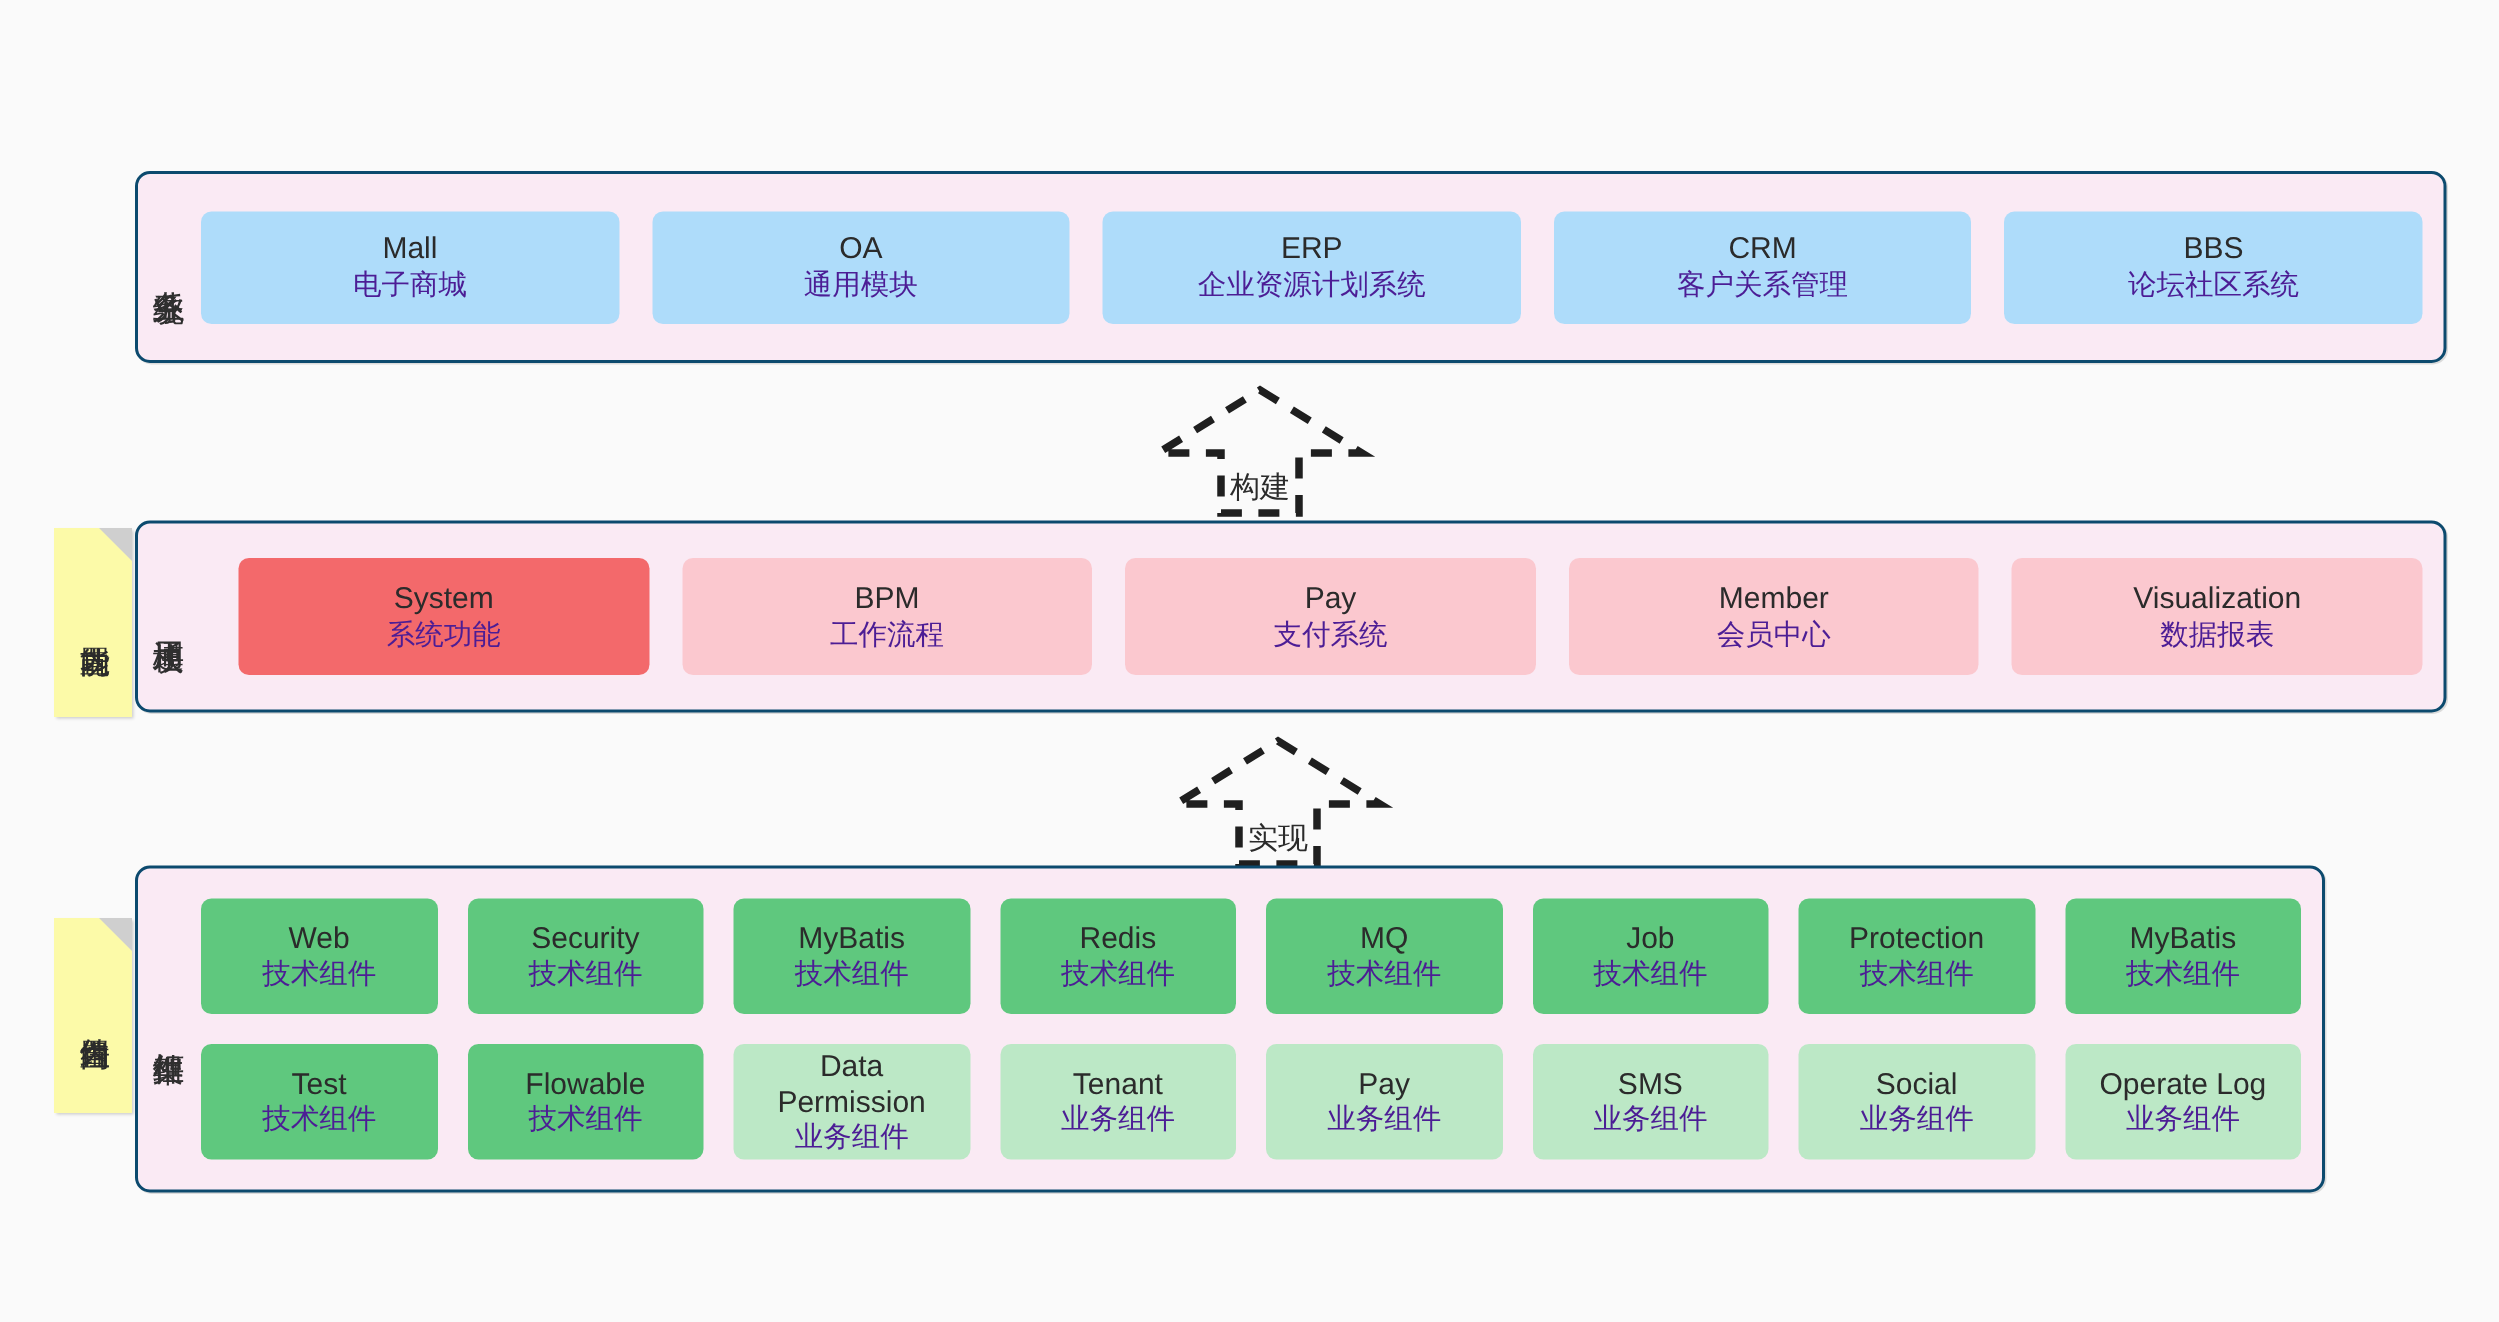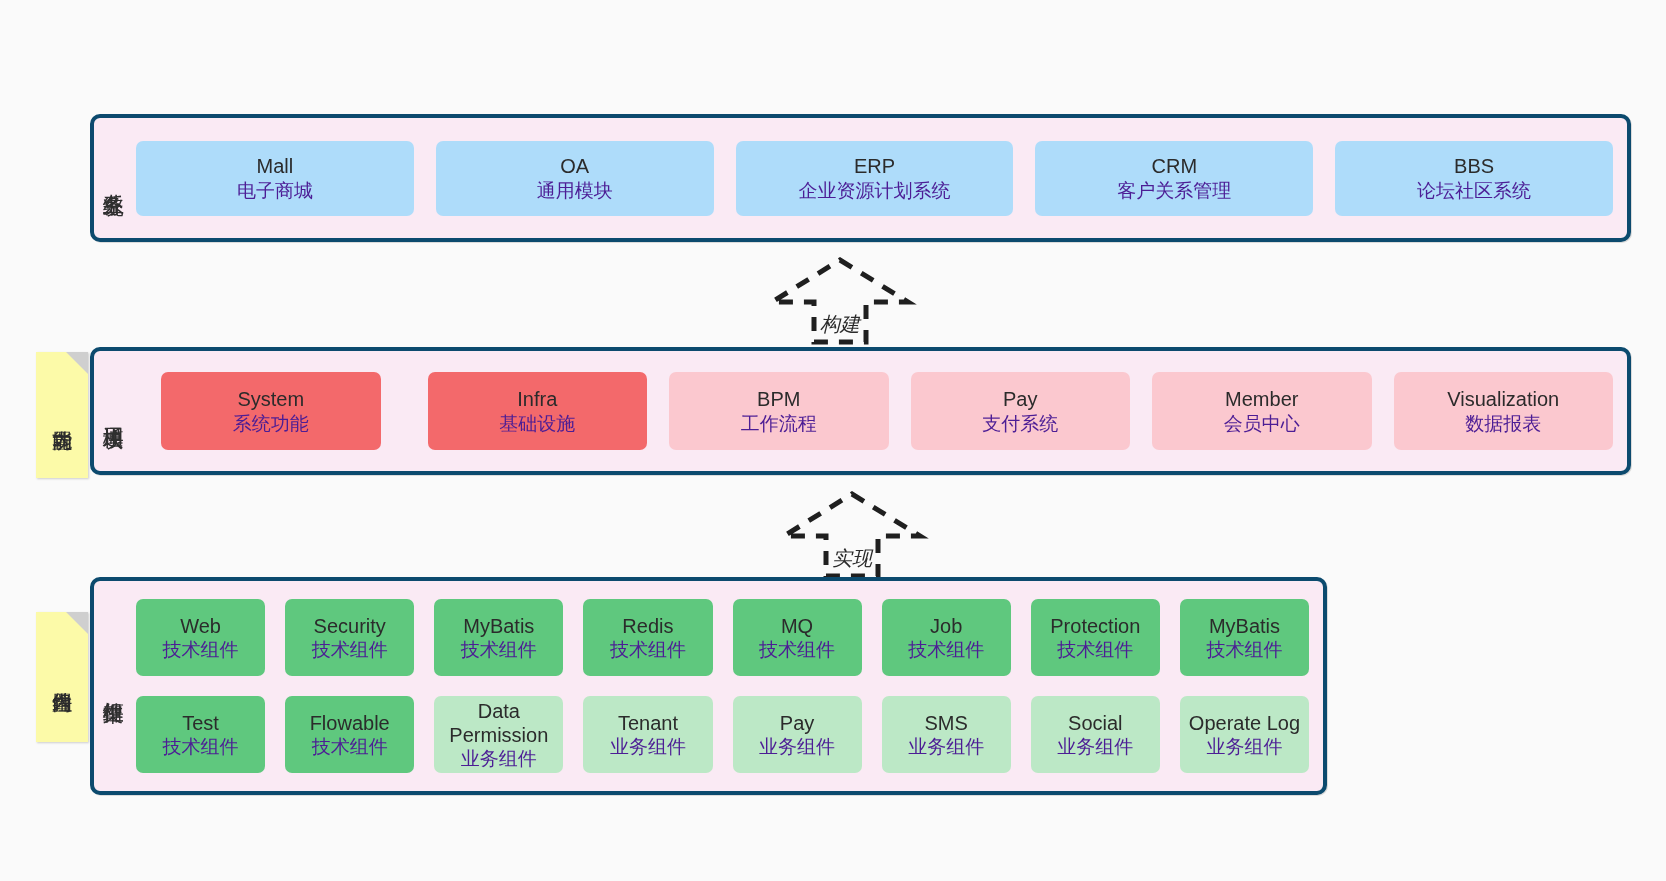--- a/index.html
+++ b/index.html
@@ -15,21 +15,21 @@
     overflow: hidden;
     font-family: "Liberation Sans", "DejaVu Sans", sans-serif;
     color: #333333;
   }
 
   
   .layer {
     position: absolute;
     box-sizing: border-box;
     background: #FAEAF4;
-    border: 4px solid #0c4a6e;
+    border: 2px solid #0c4a6e;
     border-radius: 10px;
     display: flex;
     align-items: stretch;
     box-shadow: 1px 1px 0 rgba(0,0,0,0.12);
   }
   .layer-label {
     flex: 0 0 auto;
     width: 38px;
     display: flex;
     align-items: center;
@@ -84,21 +84,21 @@
   .c-green      { background: #5FC87E; }
   .c-lightgreen { background: #BCE8C6; }
 
   
   #layer-business  { left: 90px;  top: 114px; width: 1541px; height: 128px; }
   #layer-business  .row { height: 75px; }
 
   #layer-common    { left: 90px;  top: 347px; width: 1541px; height: 128px; }
   #layer-common    .row { height: 78px; }
 
-  #layer-framework { left: 90px;  top: 577px; width: 1237px; height: 218px; }
+  #layer-framework { left: 90px;  top: 577px; width: 1460px; height: 218px; }
   #layer-framework .row { height: 77px; }
   #layer-framework .row { gap: 20px; }
 
   
   .sticky {
     position: absolute;
     width: 52px;
     background: #FCFAA8;
     font-size: 20px;
     line-height: 1.08;
@@ -121,21 +121,20 @@
     border-top: 22px solid #CFCFCF;
   }
   #sticky-common    { left: 36px; top: 352px; height: 126px; }
   #sticky-framework { left: 36px; top: 612px; height: 130px; }
 
   
   .arrow-wrap {
     position: absolute;
     width: 160px;
     height: 92px;
-    font-style: italic;
   }
   #arrow-build  { left: 760px; top: 254px; }
   #arrow-impl   { left: 772px; top: 488px; }
   .arrow-wrap svg { display: block; }
   .arrow-label {
     position: absolute;
     left: 0;
     right: 0;
     bottom: 8px;
     text-align: center;
@@ -188,24 +187,20 @@
 </div>
 
 <div class="layer" id="layer-common">
   <div class="layer-label">通用模块</div>
   <div class="layer-body">
     <div class="row">
       <div class="card c-red">
         <span class="title">System</span>
         <span class="sub">系统功能</span>
       </div>
-      <div class="card c-red">
-        <span class="title">Infra</span>
-        <span class="sub">基础设施</span>
-      </div>
       <div class="card c-pink">
         <span class="title">BPM</span>
         <span class="sub">工作流程</span>
       </div>
       <div class="card c-pink">
         <span class="title">Pay</span>
         <span class="sub">支付系统</span>
       </div>
       <div class="card c-pink">
         <span class="title">Member</span>

